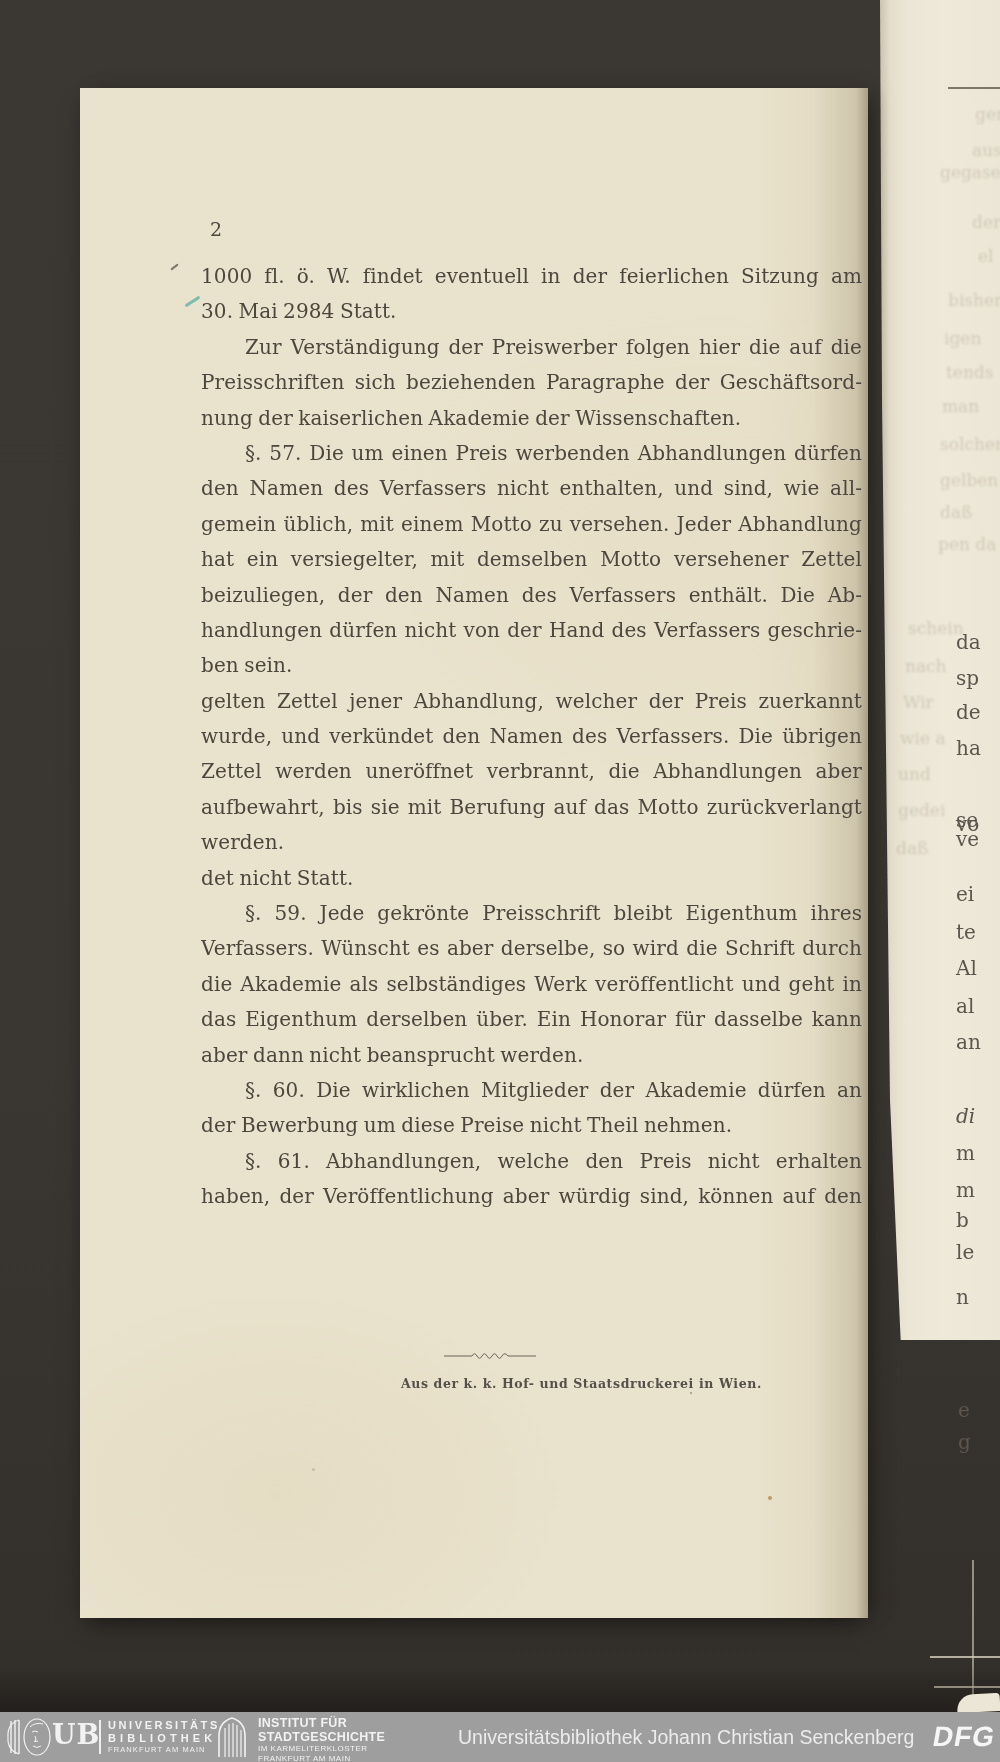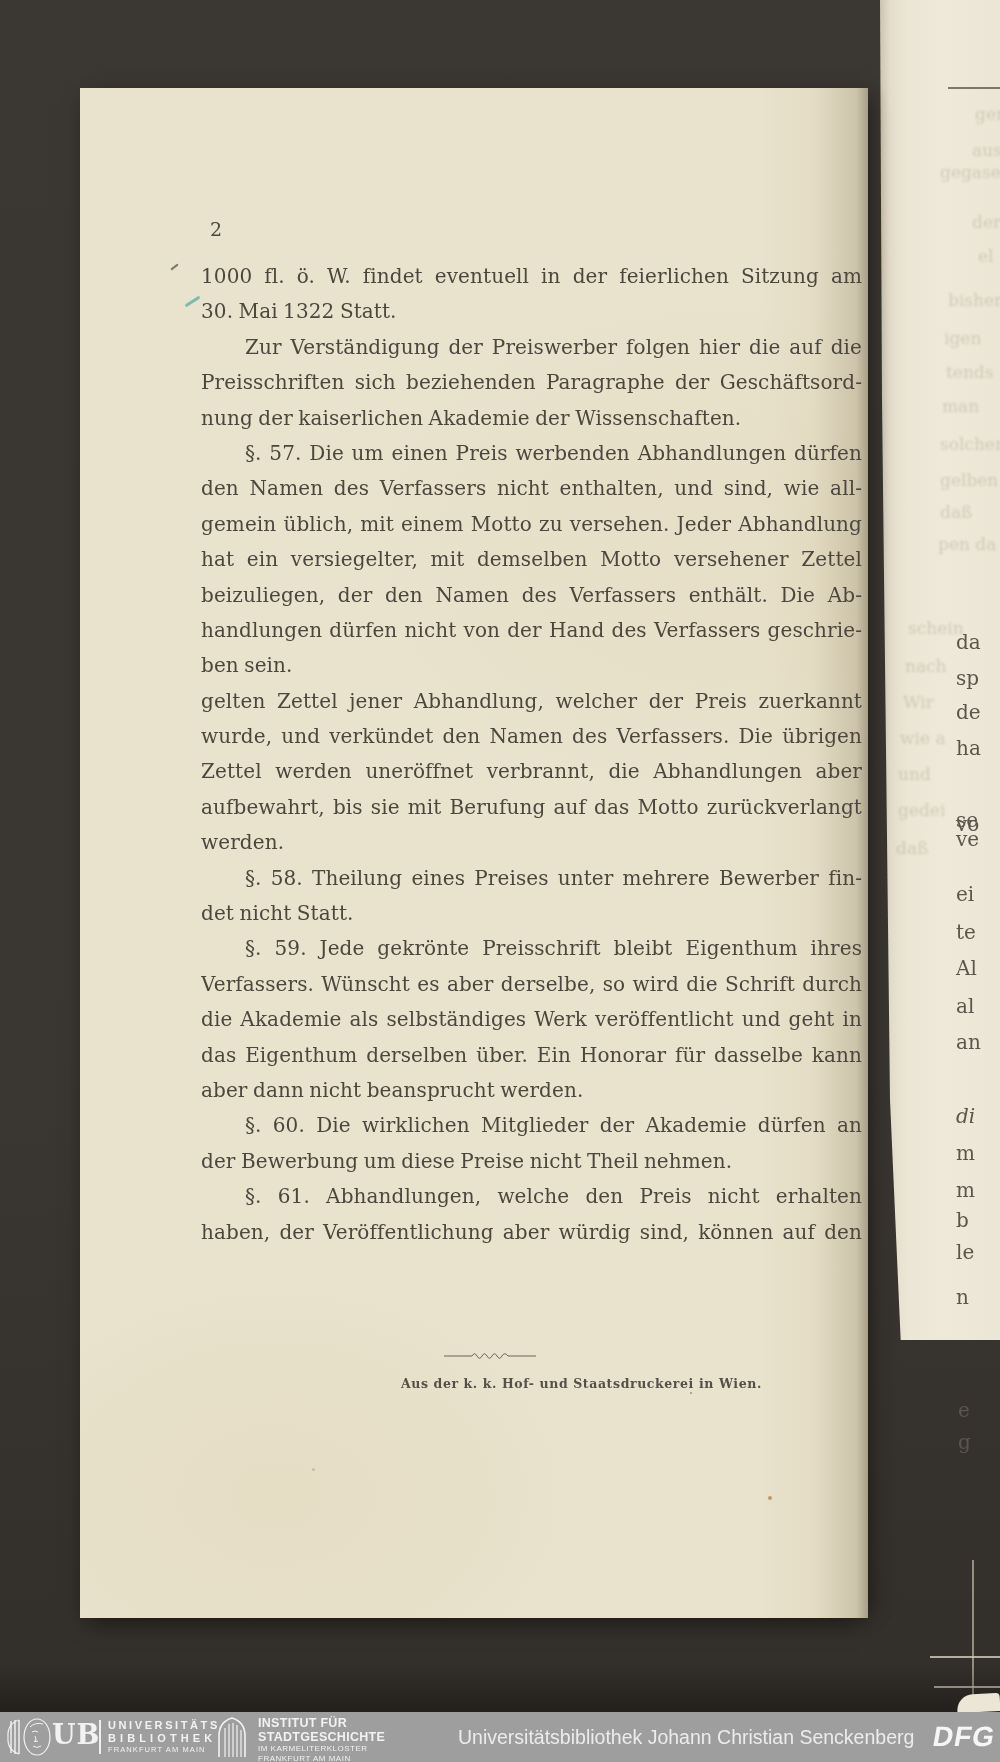--- a/index.html
+++ b/index.html
@@ -117,37 +117,36 @@
         <span class="bleed-frag" style="left: 22px; top: 838px;">daß</span>
       </div>
   </div>
 
   <div class="page">
     <div class="pagenum">2</div>
     <span class="margin-tick"></span>
     <span class="blue-mark"></span>
     <div class="body-text" id="body-text">
         <div class="text-line">1000 fl. ö. W. findet eventuell in der feierlichen Sitzung am</div>
-        <div class="text-line no-j">30. Mai 1322 Statt.</div>
+        <div class="text-line no-j">30. Mai 2984 Statt.</div>
         <div class="text-line indent">Zur Verständigung der Preiswerber folgen hier die auf die</div>
         <div class="text-line">Preisschriften sich beziehenden Paragraphe der Geschäftsord-</div>
         <div class="text-line no-j">nung der kaiserlichen Akademie der Wissenschaften.</div>
         <div class="text-line indent">§. 57. Die um einen Preis werbenden Abhandlungen dürfen</div>
         <div class="text-line">den Namen des Verfassers nicht enthalten, und sind, wie all-</div>
         <div class="text-line">gemein üblich, mit einem Motto zu versehen. Jeder Abhandlung</div>
         <div class="text-line">hat ein versiegelter, mit demselben Motto versehener Zettel</div>
         <div class="text-line">beizuliegen, der den Namen des Verfassers enthält. Die Ab-</div>
         <div class="text-line">handlungen dürfen nicht von der Hand des Verfassers geschrie-</div>
         <div class="text-line no-j">ben sein.</div>
         <div class="text-line">gelten Zettel jener Abhandlung, welcher der Preis zuerkannt</div>
         <div class="text-line">wurde, und verkündet den Namen des Verfassers. Die übrigen</div>
         <div class="text-line">Zettel werden uneröffnet verbrannt, die Abhandlungen aber</div>
         <div class="text-line">aufbewahrt, bis sie mit Berufung auf das Motto zurückverlangt</div>
         <div class="text-line no-j">werden.</div>
-        <div class="text-line indent">§. 58. Theilung eines Preises unter mehrere Bewerber fin-</div>
         <div class="text-line no-j">det nicht Statt.</div>
         <div class="text-line indent">§. 59. Jede gekrönte Preisschrift bleibt Eigenthum ihres</div>
         <div class="text-line">Verfassers. Wünscht es aber derselbe, so wird die Schrift durch</div>
         <div class="text-line">die Akademie als selbständiges Werk veröffentlicht und geht in</div>
         <div class="text-line">das Eigenthum derselben über. Ein Honorar für dasselbe kann</div>
         <div class="text-line no-j">aber dann nicht beansprucht werden.</div>
         <div class="text-line indent">§. 60. Die wirklichen Mitglieder der Akademie dürfen an</div>
         <div class="text-line no-j">der Bewerbung um diese Preise nicht Theil nehmen.</div>
         <div class="text-line indent">§. 61. Abhandlungen, welche den Preis nicht erhalten</div>
         <div class="text-line">haben, der Veröffentlichung aber würdig sind, können auf den</div>

